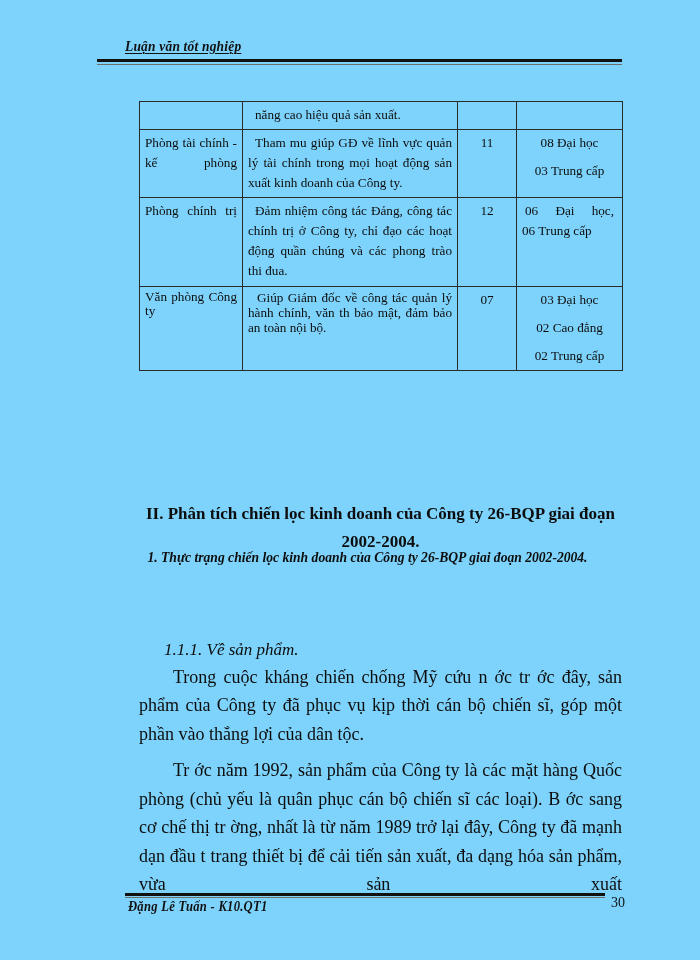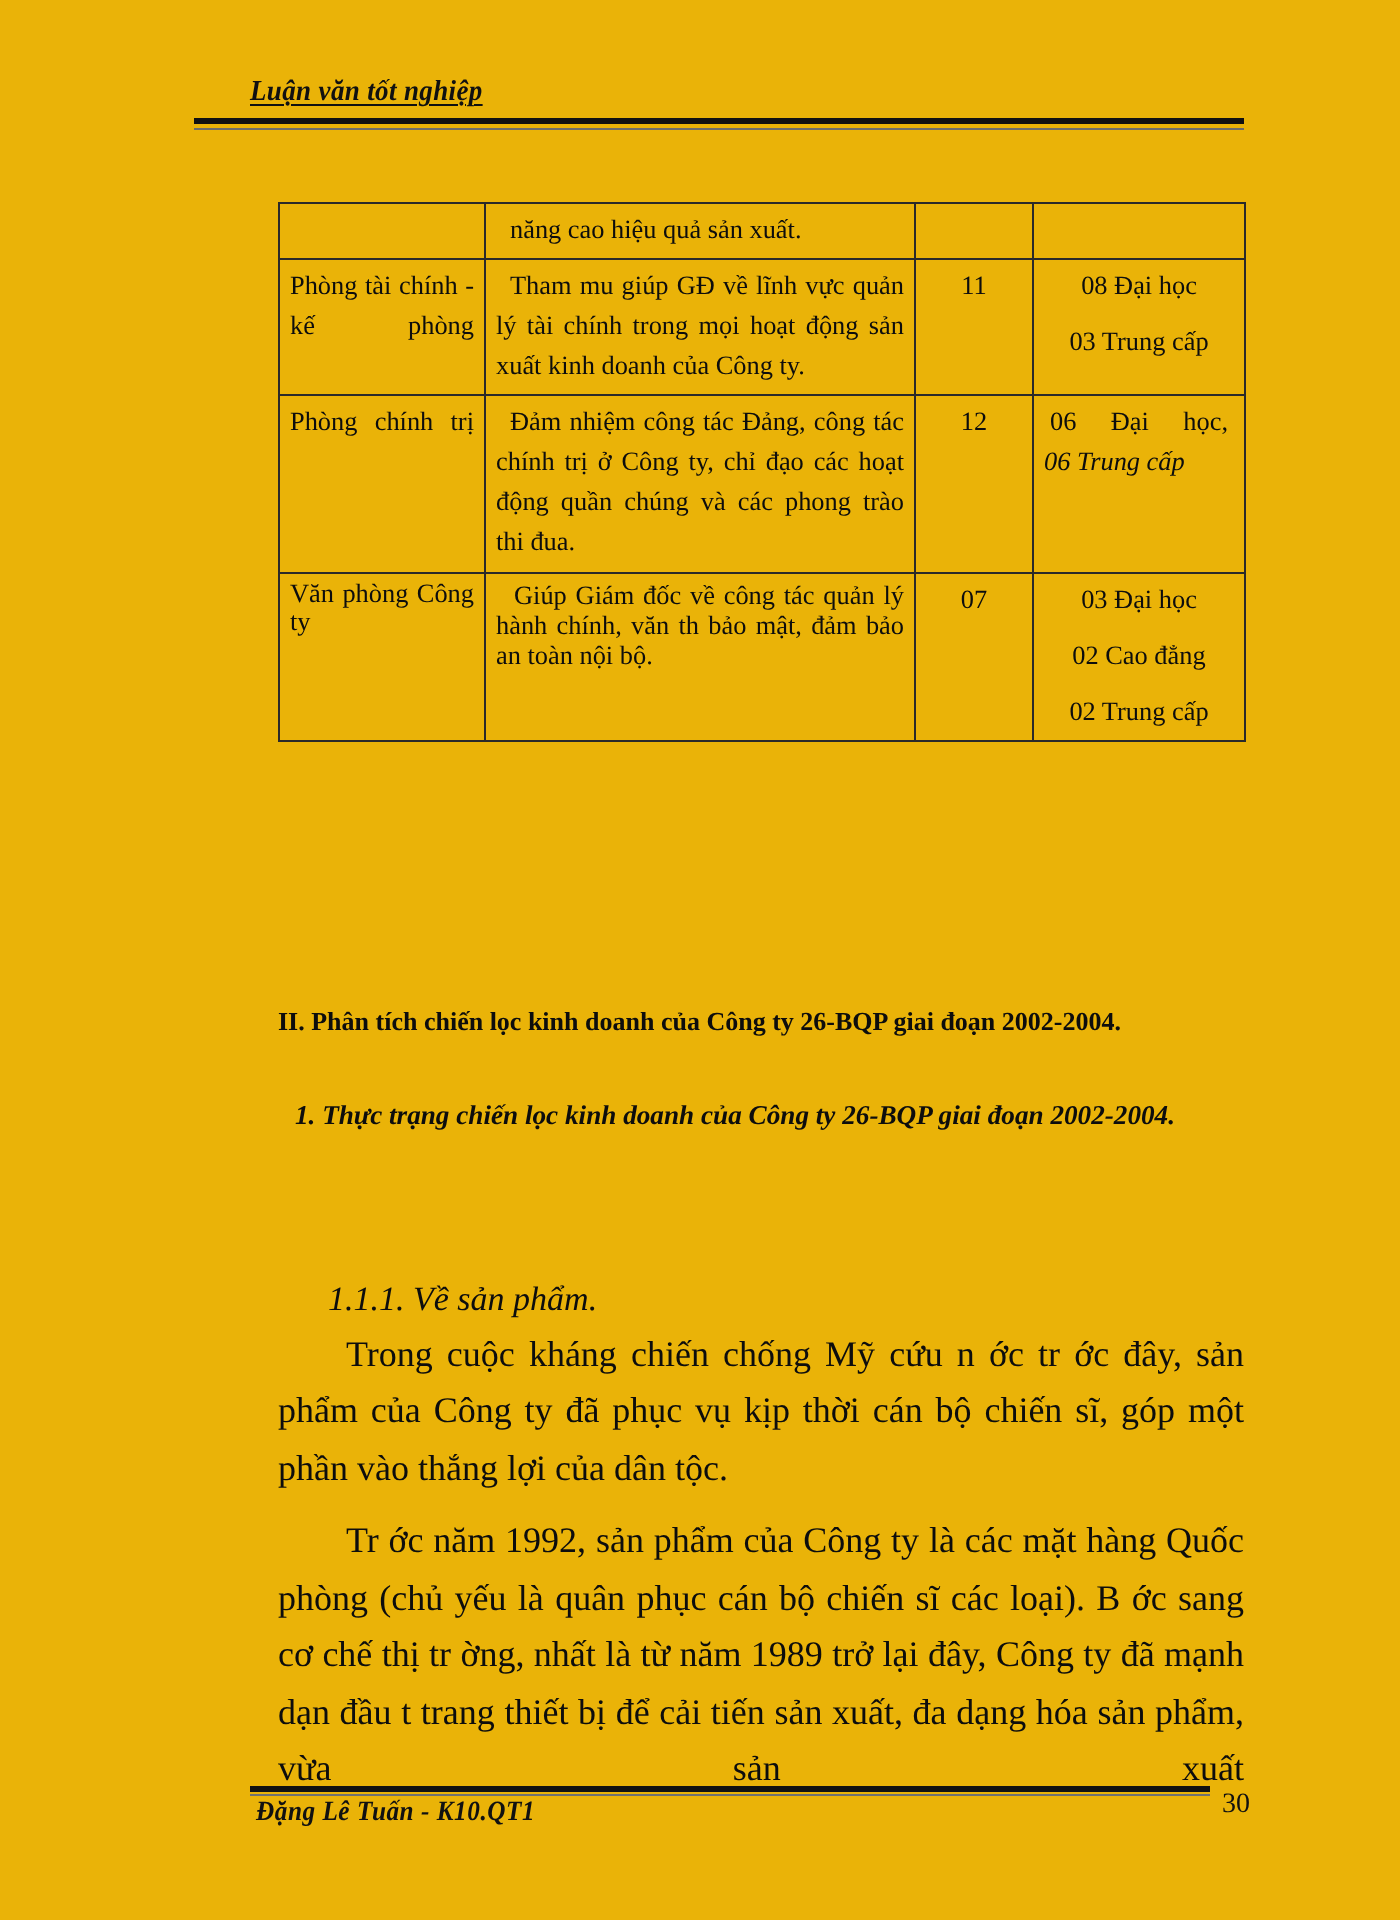--- a/index.html
+++ b/index.html
@@ -14,21 +14,21 @@
     position: relative;
     overflow: hidden;
     font-family: "Liberation Serif", "DejaVu Serif", serif;
     color: #0d0d0d;
     -webkit-font-smoothing: antialiased;
   }
 
   .page {
     position: absolute;
     inset: 0;
-    background: #eab308;
+    background: #7dd3fc;
   }
 
   
   .running-header {
     position: absolute;
     left: 97px;
     top: 38px;
     width: 525px;
     height: 26px;
   }
@@ -103,30 +103,30 @@
   .cell-qual.spaced .qline { margin-bottom: 8px; }
   .cell-qual.spaced .qline:last-child { margin-bottom: 0; }
   .cell-qual.justified .qline {
     text-align: justify;
     text-align-last: justify;
     padding: 0 3px;
   }
   .cell-qual.justified .qline.plain {
     text-align-last: left;
     padding-left: 0;
-    font-style: italic;
   }
   .empty-cell { }
 
   
   .heading2 {
     position: absolute;
     left: 139px;
     width: 483px;
-    font-size: 13px;
+    text-align: center;
+    font-size: 17px;
     font-weight: bold;
     line-height: 1.62;
   }
   .heading2 { top: 500px; }
 
   .heading-l1 {
     position: absolute;
     left: 126px;
     width: 483px;
     text-align: center;

